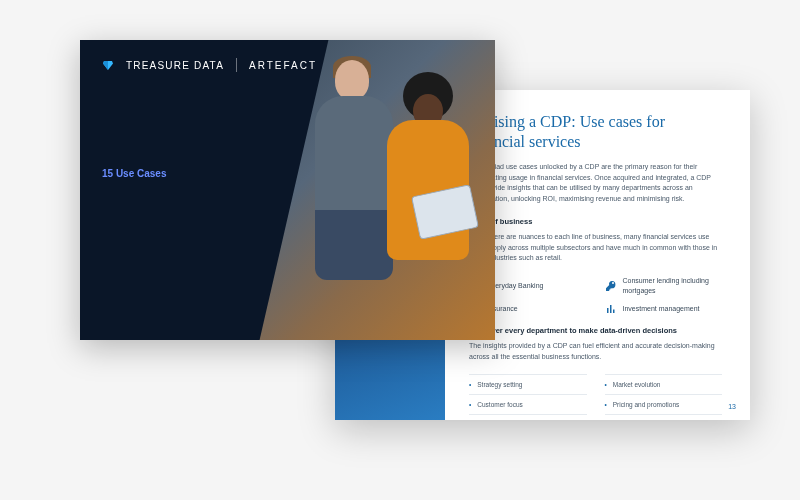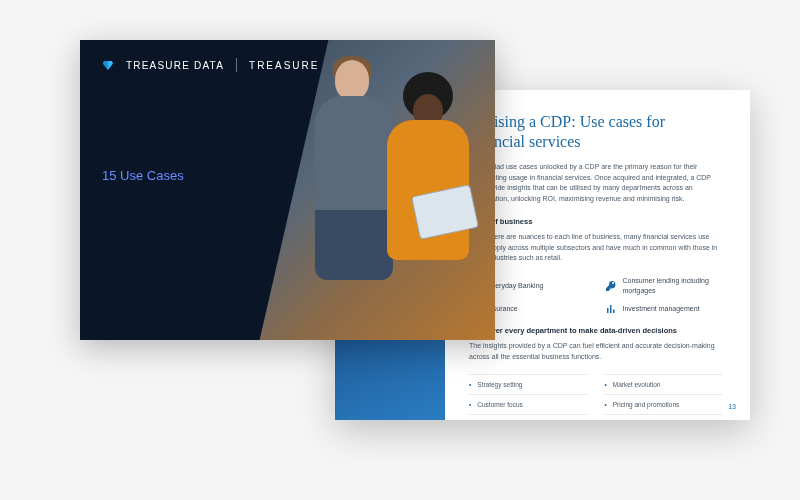--- a/index.html
+++ b/index.html
@@ -22,21 +22,21 @@
   }
   .cover-header .gem {
     width: 12px; height: 12px; display: inline-block;
   }
   .cover-header .gem svg { display:block; }
   .cover-header .sep { width:1px; height:14px; background:rgba(255,255,255,0.4); }
   .cover-header .artefact { letter-spacing: 2px; font-weight: 300; }
 
   .cover-eyebrow {
     position: absolute; left: 22px; top: 128px;
-    color: #6a8dff; font-size: 13px; font-weight: 400;
+    color: #6a8dff; font-size: 10px; font-weight: 700;
   }
   .cover-title {
     position: absolute; left: 22px; top: 148px; width: 200px;
     color: #fff; font-size: 17px; line-height: 1.35; font-weight: 400;
     font-family: Georgia, 'Times New Roman', serif;
   }
 
   
   .cover-photo {
     position: absolute;
@@ -130,21 +130,21 @@
 
   <div class="cover-header">
     <span class="gem">
       <svg viewBox="0 0 24 24" width="12" height="12">
           <polygon points="4,4 20,4 22,9 12,22 2,9" fill="#34b7ff"></polygon>
           <polygon points="4,4 12,4 12,22 2,9" fill="#1a8fd8"></polygon>
         </svg>
     </span>
     <span>TREASURE DATA</span>
     <span class="sep"></span>
-    <span class="artefact">TREASURE</span>
+    <span class="artefact">ARTEFACT</span>
   </div>
 
   <div class="cover-eyebrow">15 Use Cases</div>
 
   <div class="cover-photo">
     <div class="person1">
       <div class="hair"></div>
         <div class="head"></div>
         <div class="body"></div>
         <div class="jeans"></div>

